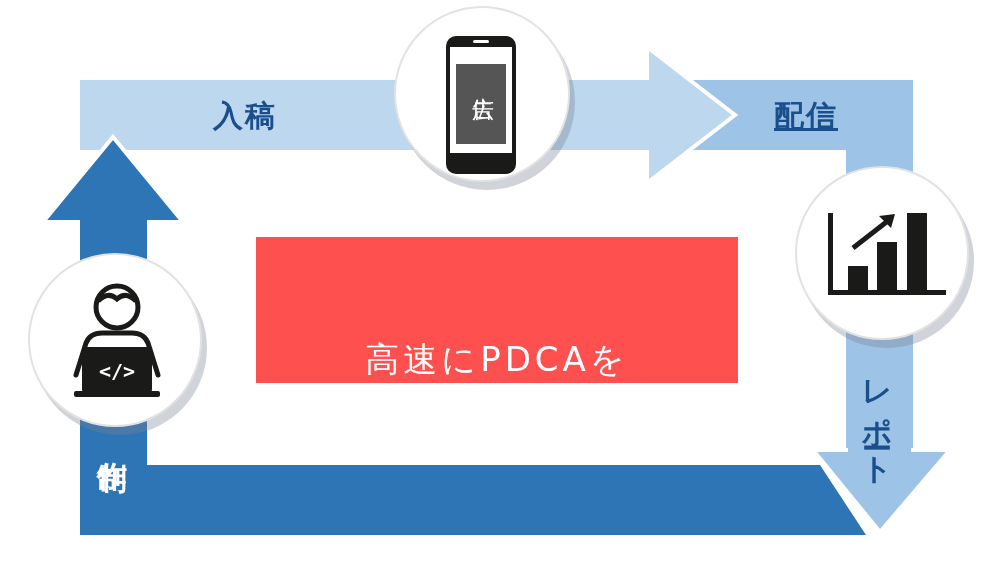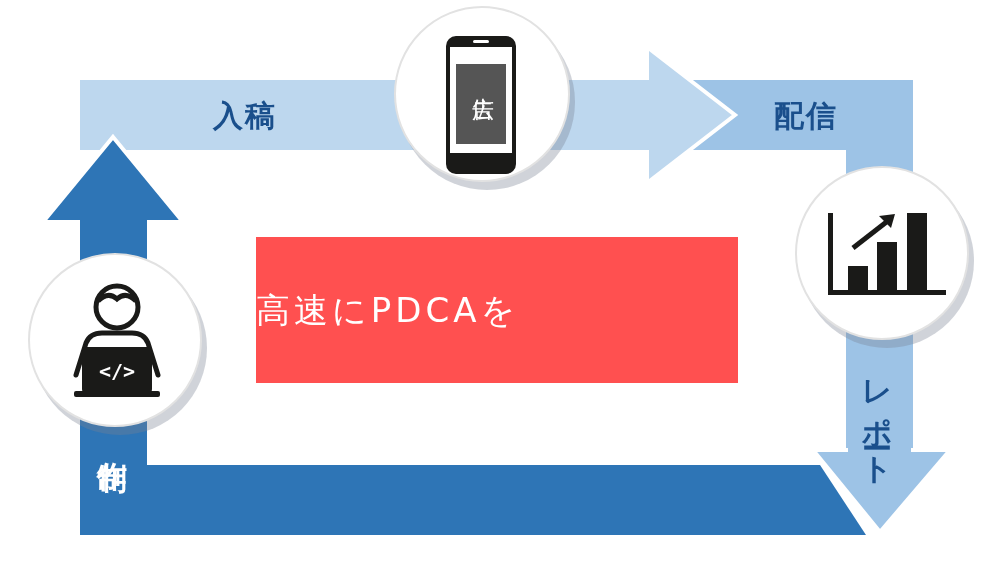--- a/index.html
+++ b/index.html
@@ -11,21 +11,21 @@
            letter-spacing: 2px; white-space: nowrap; }
   .label.white { color: #ffffff; }
   .vlabel { position: absolute; font-weight: bold; font-size: 30px; line-height: 38px;
             width: 40px; text-align: center; }
   .circle { position: absolute; border-radius: 50%; background: #ffffff;
             border: 2px solid #e2e2e2;
             box-shadow: 5px 8px 0 0 rgba(120,130,145,0.35); box-sizing: border-box; }
   .circle svg { position: absolute; left: 0; top: 0; }
   .redbox { position: absolute; left: 256px; top: 237px; width: 482px; height: 146px;
             background: #ff5050; color: #ffffff; text-align: center;
-            display: flex; justify-content: space-between; align-items: center; }
+            display: flex; flex-direction: column; justify-content: flex-end; align-items: center; }
   .redbox span { display: block; font-size: 34px; line-height: 48px; letter-spacing: 4px; }
 </style>
 </head>
 <body>
 
 <div class="stage">
 
   <svg class="shapes" width="1000" height="580" viewBox="0 0 1000 580">
 
     <polygon points="80,465 820,465 866,535 80,535" fill="#2e75b6"></polygon>
@@ -40,21 +40,21 @@
     <rect x="600" y="80" width="49" height="70" fill="#bdd7ee"></rect>
 
     <polygon points="813,450 950,450 880,532" fill="#9dc3e6" stroke="#ffffff" stroke-width="4"></polygon>
     <rect x="848" y="400" width="63" height="52" fill="#9dc3e6"></rect>
 
     <polygon points="113,137 183,222 43,222" fill="#2e75b6" stroke="#ffffff" stroke-width="4"></polygon>
     <rect x="80" y="218" width="67" height="40" fill="#2e75b6"></rect>
   </svg>
 
   <div class="label" style="left:213px; top:96px;">入稿</div>
-  <div class="label" style="left:774px; top:96px;">配信</div>
+  <div class="label" style="left:774px; top:96px;text-decoration:underline;">配信</div>
   <div class="vlabel" style="left:858px; top:360px; color:#1a4f8c; writing-mode: vertical-rl; width:auto; letter-spacing:2px;">レポート</div>
   <div class="vlabel white" style="left:93px; top:438px; color:#ffffff; writing-mode: vertical-rl; width:auto;">制作</div>
 
   <div class="circle" style="left:394px; top:6px; width:176px; height:176px;">
     <svg width="176" height="176" viewBox="0 0 176 176">
       <rect x="50" y="38" width="70" height="138" rx="10" fill="#1a1a18" transform="translate(0,-10)"></rect>
       <rect x="54" y="49" width="62" height="106" fill="#ffffff" transform="translate(0,-10)"></rect>
       <rect x="60" y="66" width="50" height="80" fill="#555555" transform="translate(0,-10)"></rect>
       <rect x="77" y="42" width="16" height="3" rx="1.5" fill="#ffffff" transform="translate(0,-10)"></rect>
     </svg>

